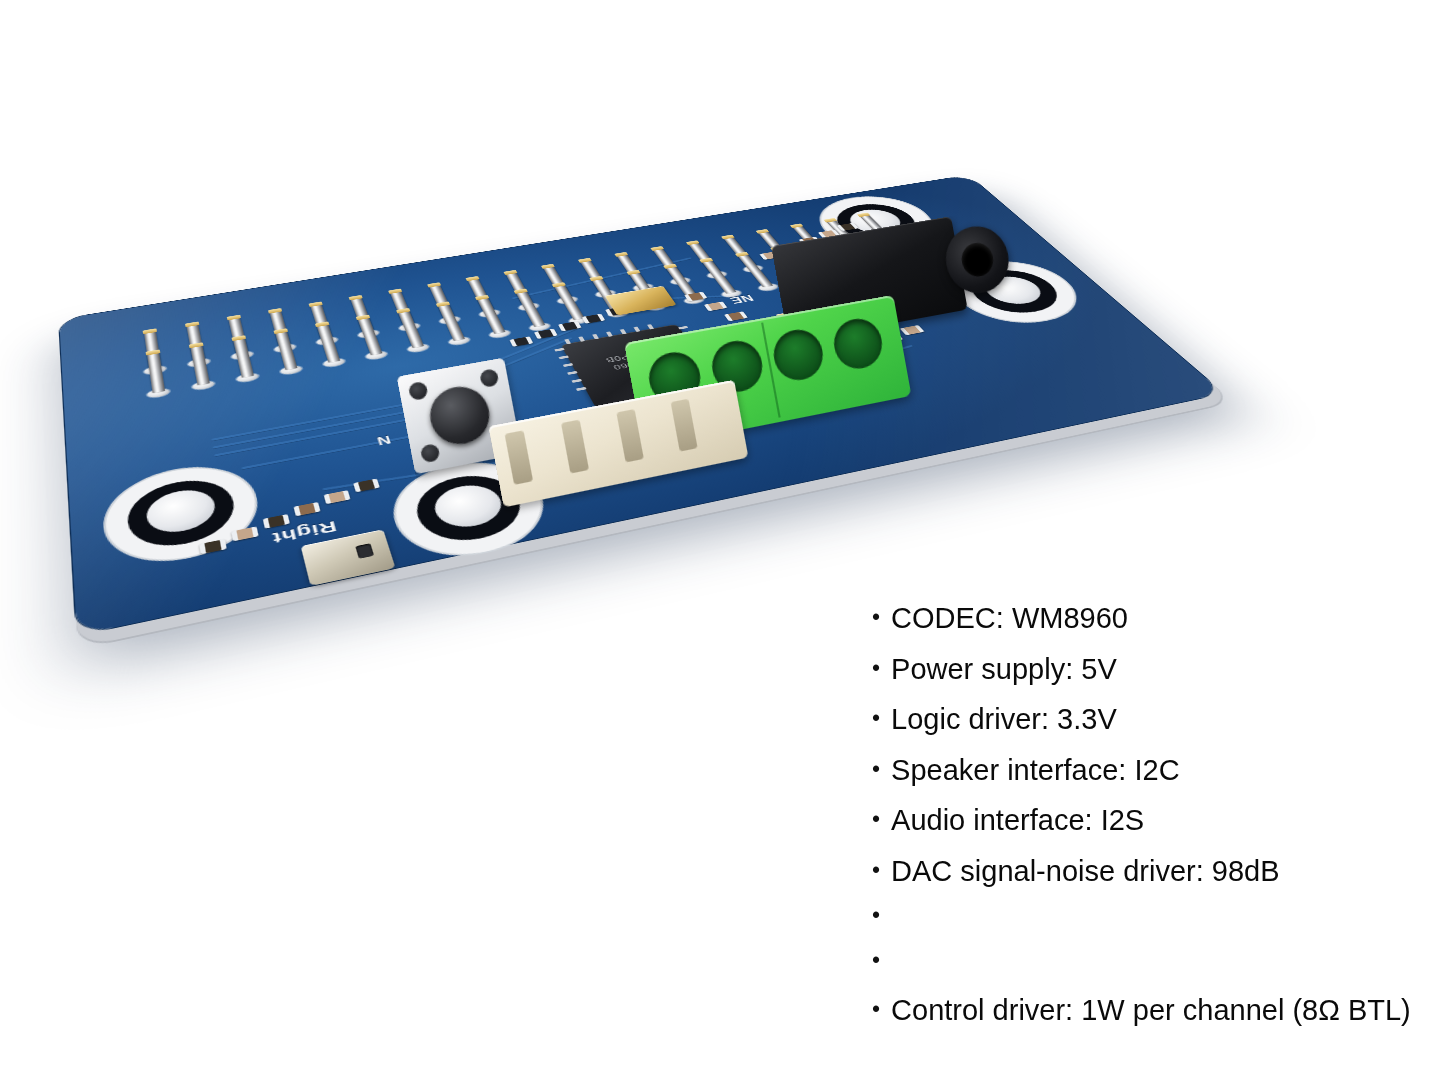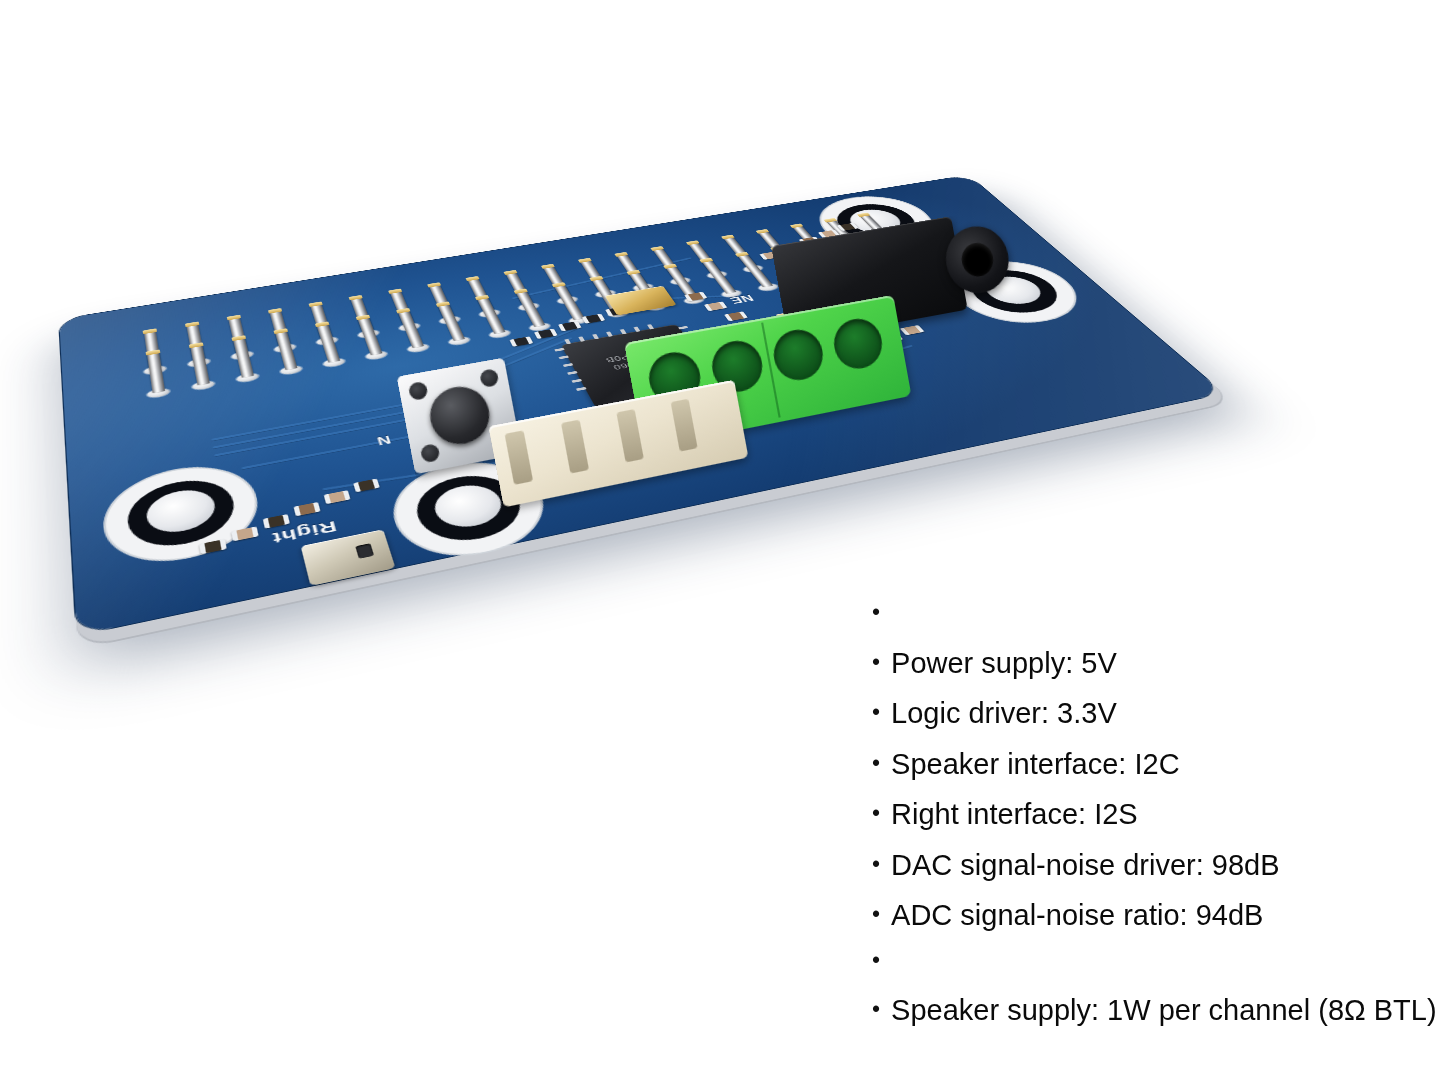--- a/index.html
+++ b/index.html
@@ -609,56 +609,56 @@
         </div>
 
       </div>
     </div>
   </div>
 
   <div id="specs">
 
     <div class="spec-item">
       <span class="spec-bullet">•</span>
+      <span class="spec-text">CODEC: WM8960</span>
     </div>
 
     <div class="spec-item">
       <span class="spec-bullet">•</span>
       <span class="spec-text">Power supply: 5V</span>
     </div>
 
     <div class="spec-item">
       <span class="spec-bullet">•</span>
       <span class="spec-text">Logic driver: 3.3V</span>
     </div>
 
     <div class="spec-item">
       <span class="spec-bullet">•</span>
       <span class="spec-text">Speaker interface: I2C</span>
     </div>
 
     <div class="spec-item">
       <span class="spec-bullet">•</span>
-      <span class="spec-text">Right interface: I2S</span>
+      <span class="spec-text">Audio interface: I2S</span>
     </div>
 
     <div class="spec-item">
       <span class="spec-bullet">•</span>
       <span class="spec-text">DAC signal-noise driver: 98dB</span>
     </div>
 
     <div class="spec-item">
       <span class="spec-bullet">•</span>
-      <span class="spec-text">ADC signal-noise ratio: 94dB</span>
-    </div>
-
-    <div class="spec-item">
-      <span class="spec-bullet">•</span>
-    </div>
-
-    <div class="spec-item">
-      <span class="spec-bullet">•</span>
-      <span class="spec-text">Speaker supply: 1W per channel (8Ω BTL)</span>
+    </div>
+
+    <div class="spec-item">
+      <span class="spec-bullet">•</span>
+    </div>
+
+    <div class="spec-item">
+      <span class="spec-bullet">•</span>
+      <span class="spec-text">Control driver: 1W per channel (8Ω BTL)</span>
     </div>
 
   </div>
 
 </div>
 
 </body></html>

